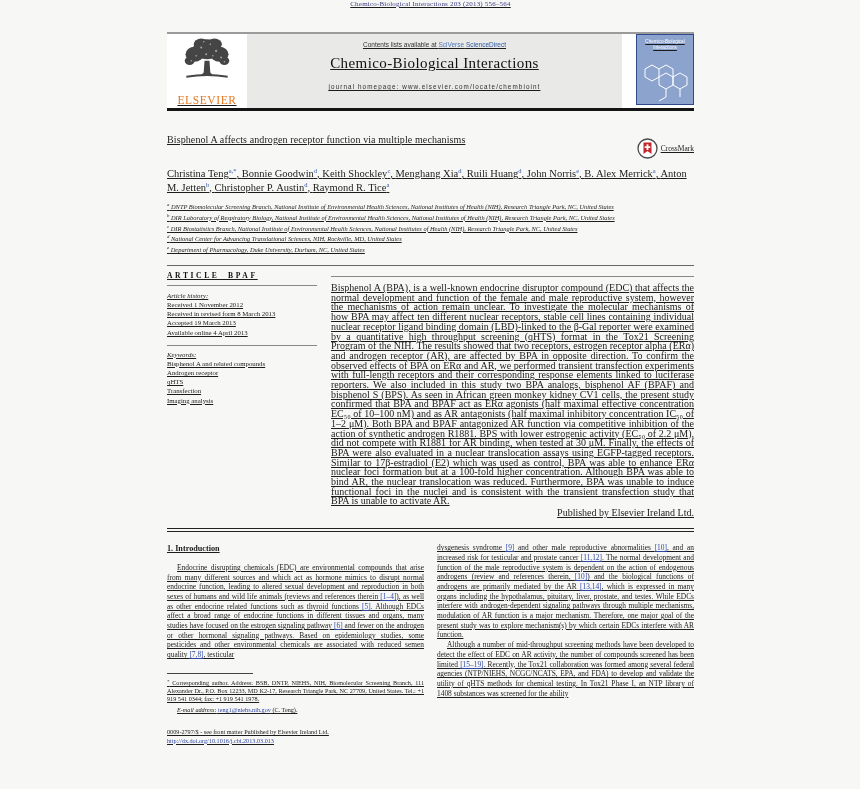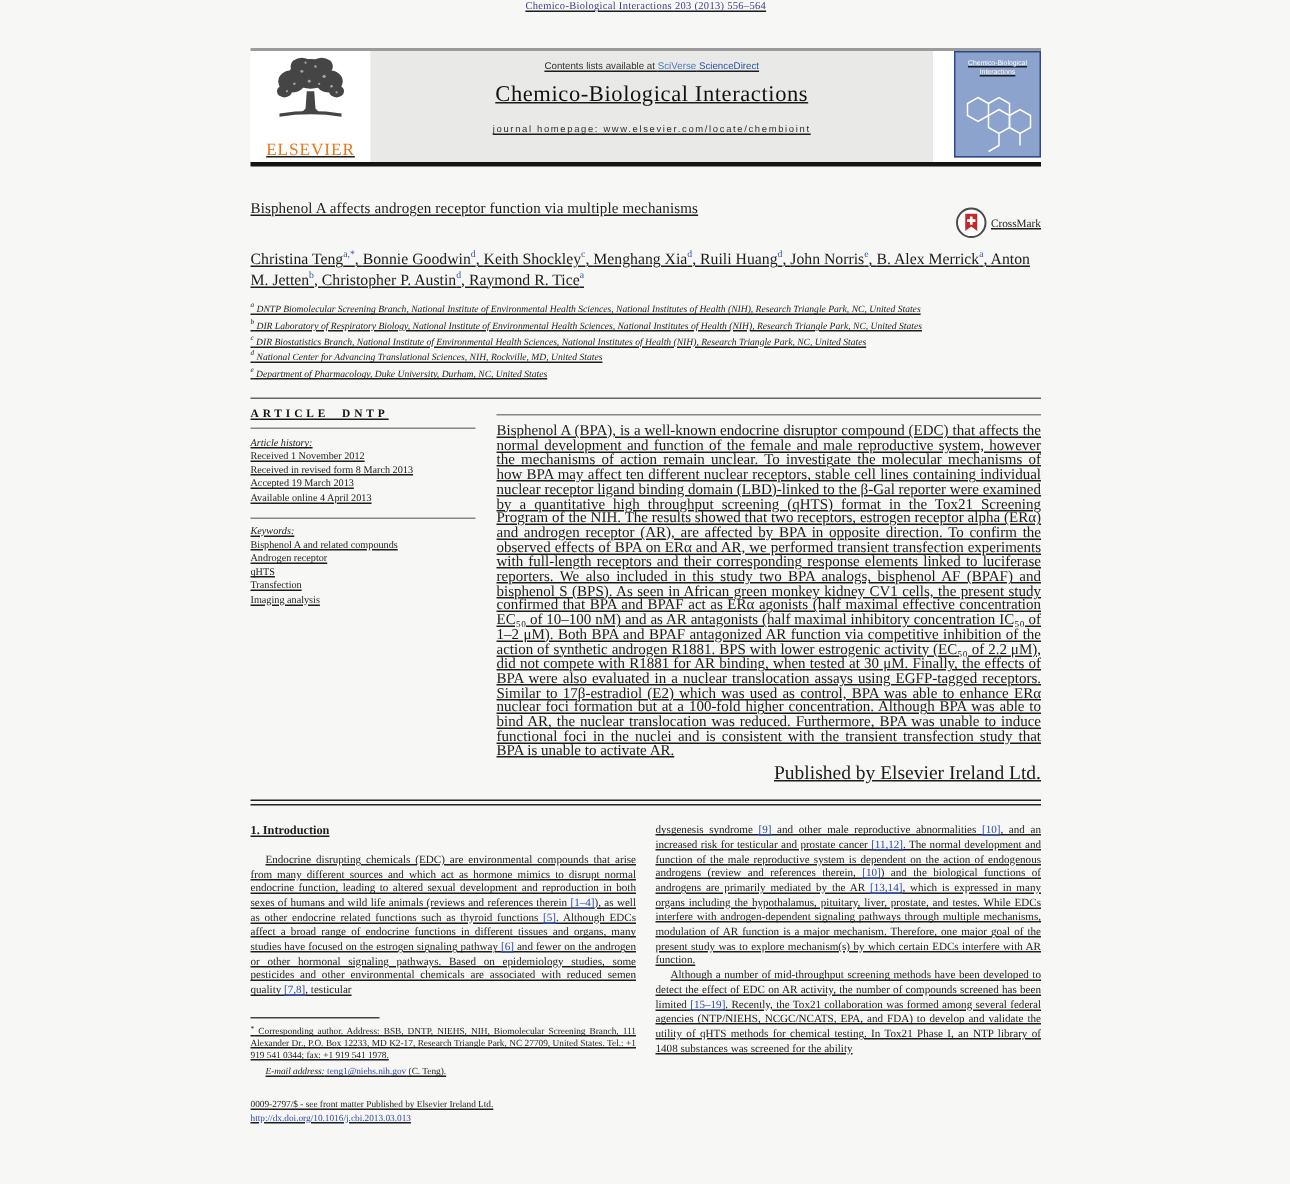--- a/index.html
+++ b/index.html
@@ -40,21 +40,21 @@
   .meta-rule{border:0;border-top:1px solid #666;margin:9px 0 0;}
   .meta-row{display:flex;margin-top:5px;}
   .info-col{width:150px;}
   .abs-col{flex:1;margin-left:14px;}
   .col-heading{font-size:7.6px;font-weight:bold;letter-spacing:2.6px;word-spacing:4px;color:#111;}
   .head-rule{border:0;border-top:1px solid #888;margin:5px 0 6px;}
   .kw-rule{border:0;border-top:1px solid #888;margin:8px 0 5px;}
   .info-label{font-style:italic;font-size:6.8px;margin:0 0 1px;}
   .info-list{font-size:6.8px;line-height:9.2px;}
   .abs-text{margin:0;font-size:10px;line-height:9.7px;text-align:justify;}
-  .abs-pub{text-align:right;font-size:13px;margin-top:1px;}
+  .abs-pub{text-align:right;font-size:10px;margin-top:1px;}
 
   .double-rule{margin-top:10px;border-top:1px solid #222;border-bottom:1px solid #222;height:2px;}
 
   .body-cols{display:flex;margin-top:11px;}
   .bcol{width:257px;font-size:7.4px;line-height:9.7px;text-align:justify;}
   .bcol + .bcol{margin-left:13px;}
   h2.section{font-size:8.2px;margin:1px 0 9px;font-weight:bold;}
   .bodytext{margin:0;}
   .indent{text-indent:10px;}
   a.ref{color:#2d47a5;text-decoration:underline;cursor:pointer;}
@@ -154,21 +154,21 @@
         <div class="affil-line"><sup>b</sup><span> DIR Laboratory of Respiratory Biology, National Institute of Environmental Health Sciences, National Institutes of Health (NIH), Research Triangle Park, NC, United States</span></div>
         <div class="affil-line"><sup>c</sup><span> DIR Biostatistics Branch, National Institute of Environmental Health Sciences, National Institutes of Health (NIH), Research Triangle Park, NC, United States</span></div>
         <div class="affil-line"><sup>d</sup><span> National Center for Advancing Translational Sciences, NIH, Rockville, MD, United States</span></div>
         <div class="affil-line"><sup>e</sup><span> Department of Pharmacology, Duke University, Durham, NC, United States</span></div>
       </div>
 
     <hr class="meta-rule">
 
     <div class="meta-row">
       <div class="info-col">
-        <div class="col-heading">ARTICLE DNTP</div>
+        <div class="col-heading">ARTICLE BPAF</div>
         <hr class="head-rule">
         <p class="info-label">Article history:</p>
         <div class="info-list">
             <div>Received 1 November 2012</div>
             <div>Received in revised form 8 March 2013</div>
             <div>Accepted 19 March 2013</div>
             <div>Available online 4 April 2013</div>
           </div>
         <hr class="kw-rule">
         <p class="info-label">Keywords:</p>

